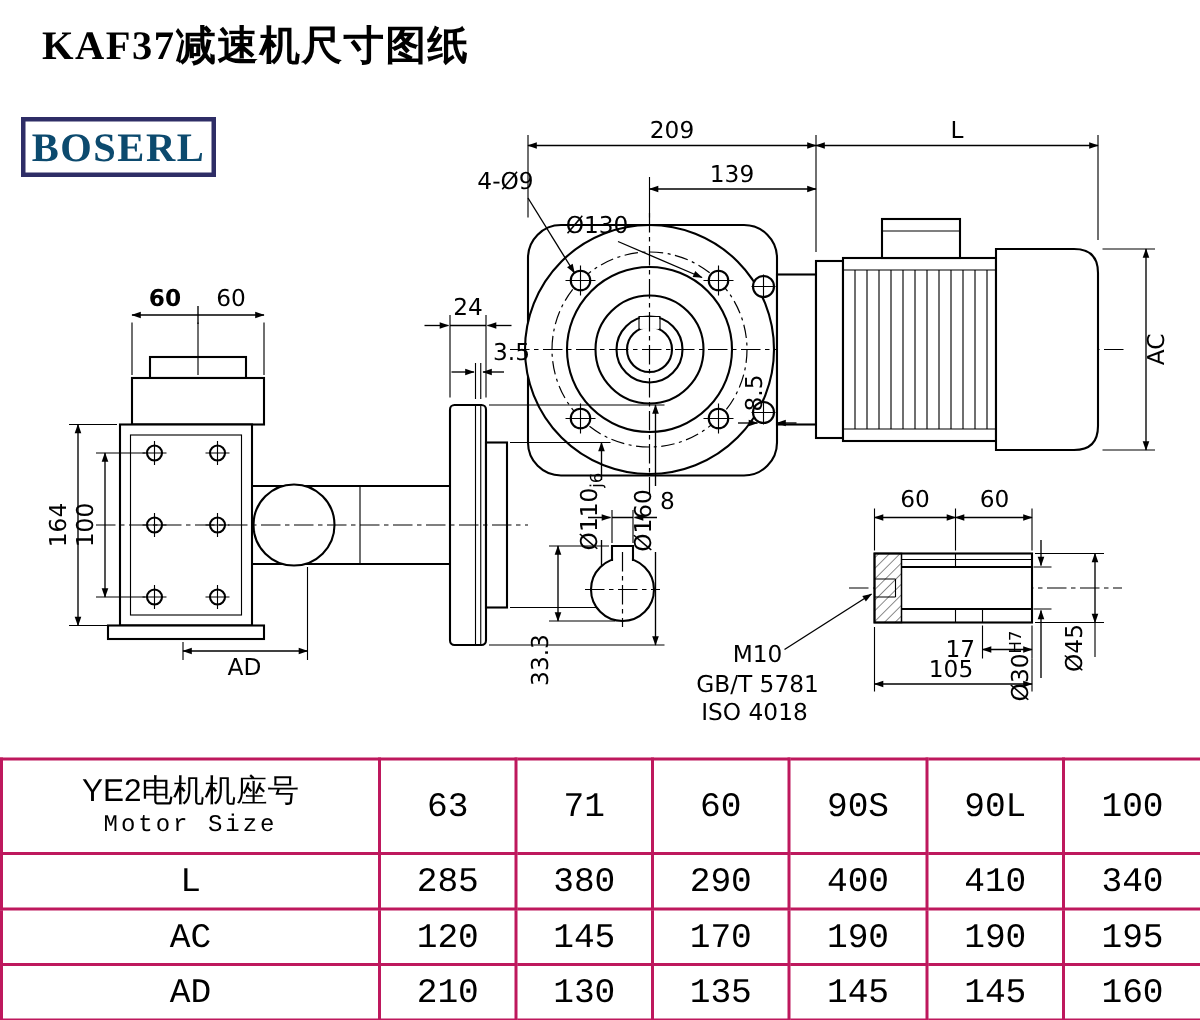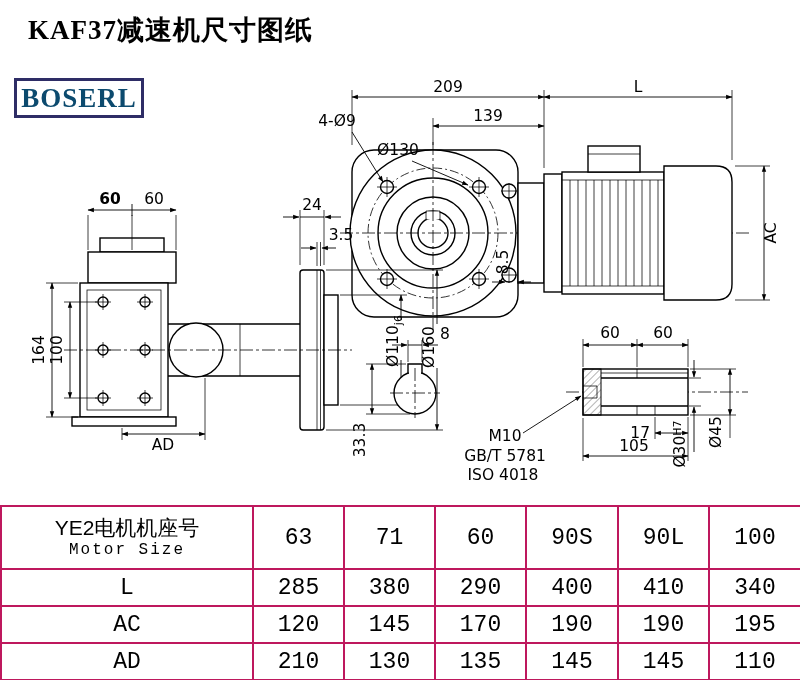--- a/index.html
+++ b/index.html
@@ -247,18 +247,18 @@
       <td>190</td>
       <td>195</td>
     </tr>
     <tr class="r">
       <td>AD</td>
       <td>210</td>
       <td>130</td>
       <td>135</td>
       <td>145</td>
       <td>145</td>
-      <td>110</td>
+      <td>160</td>
     </tr>
   </tbody>
     </table>
 
 </div>
 
 </body></html>

